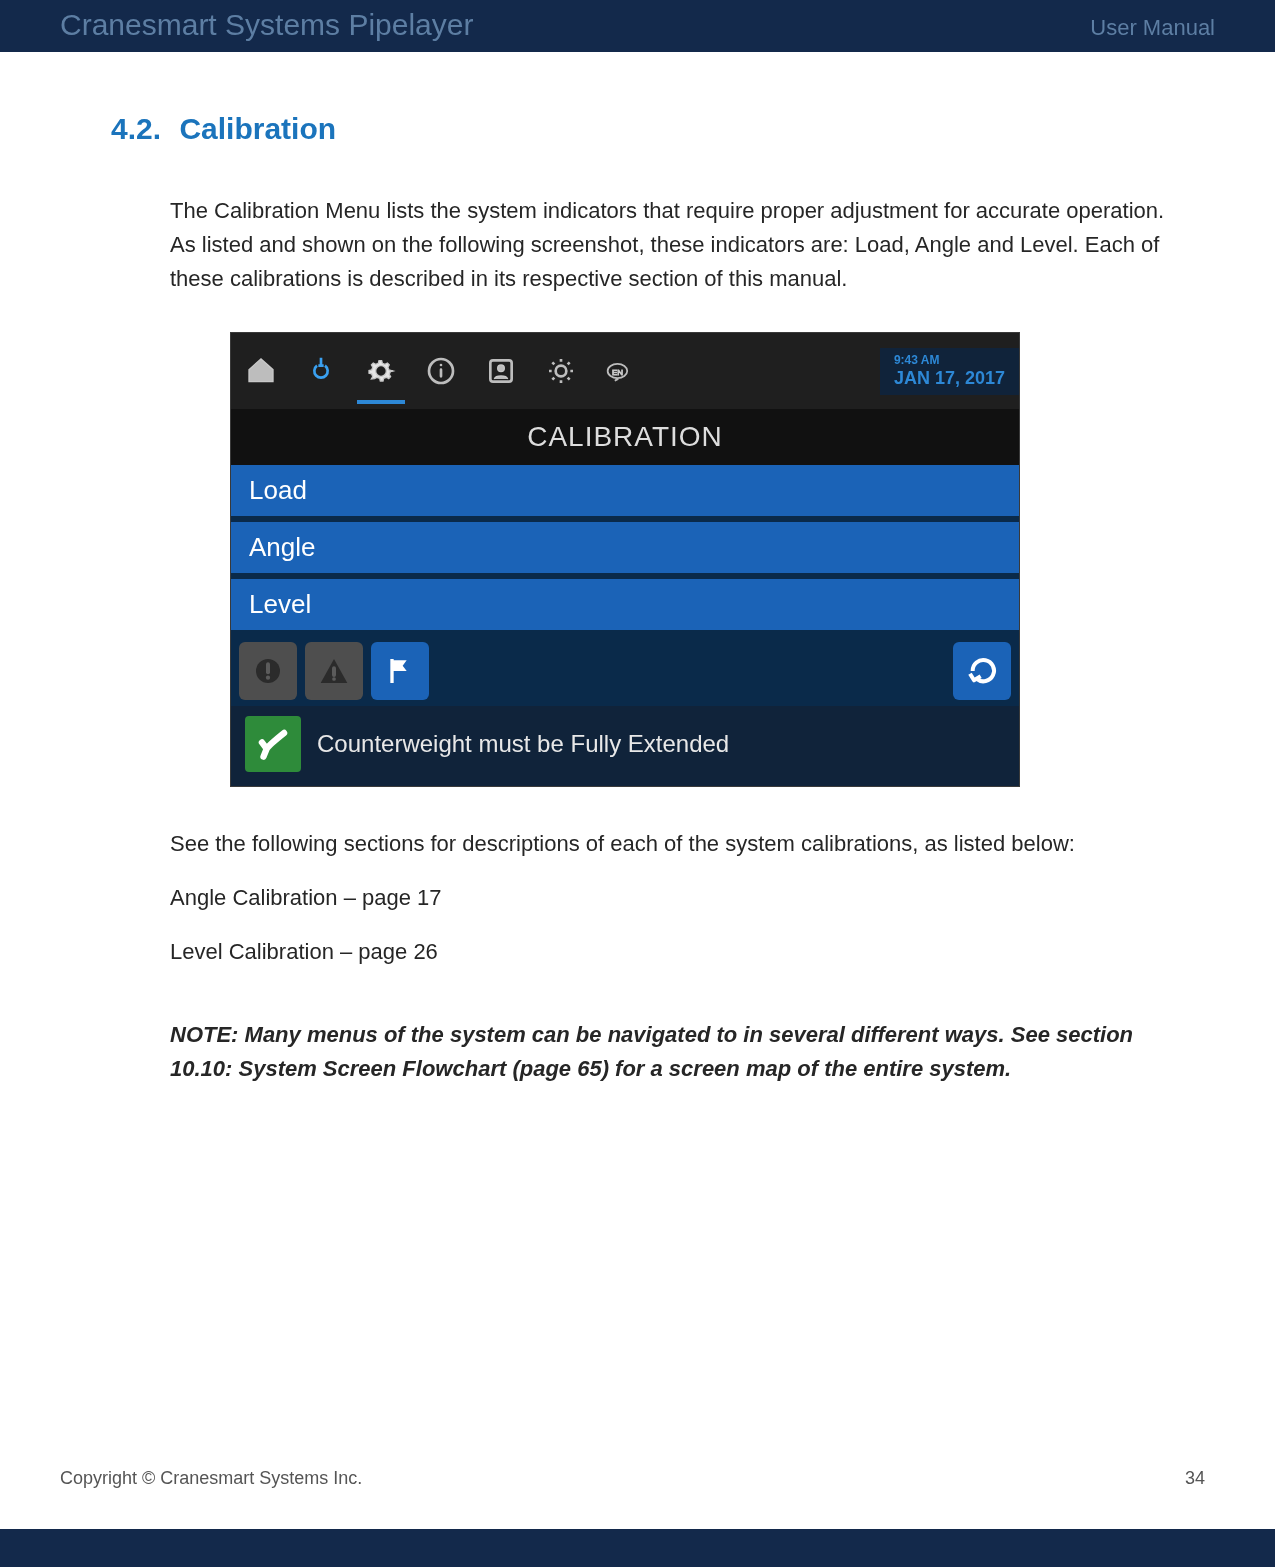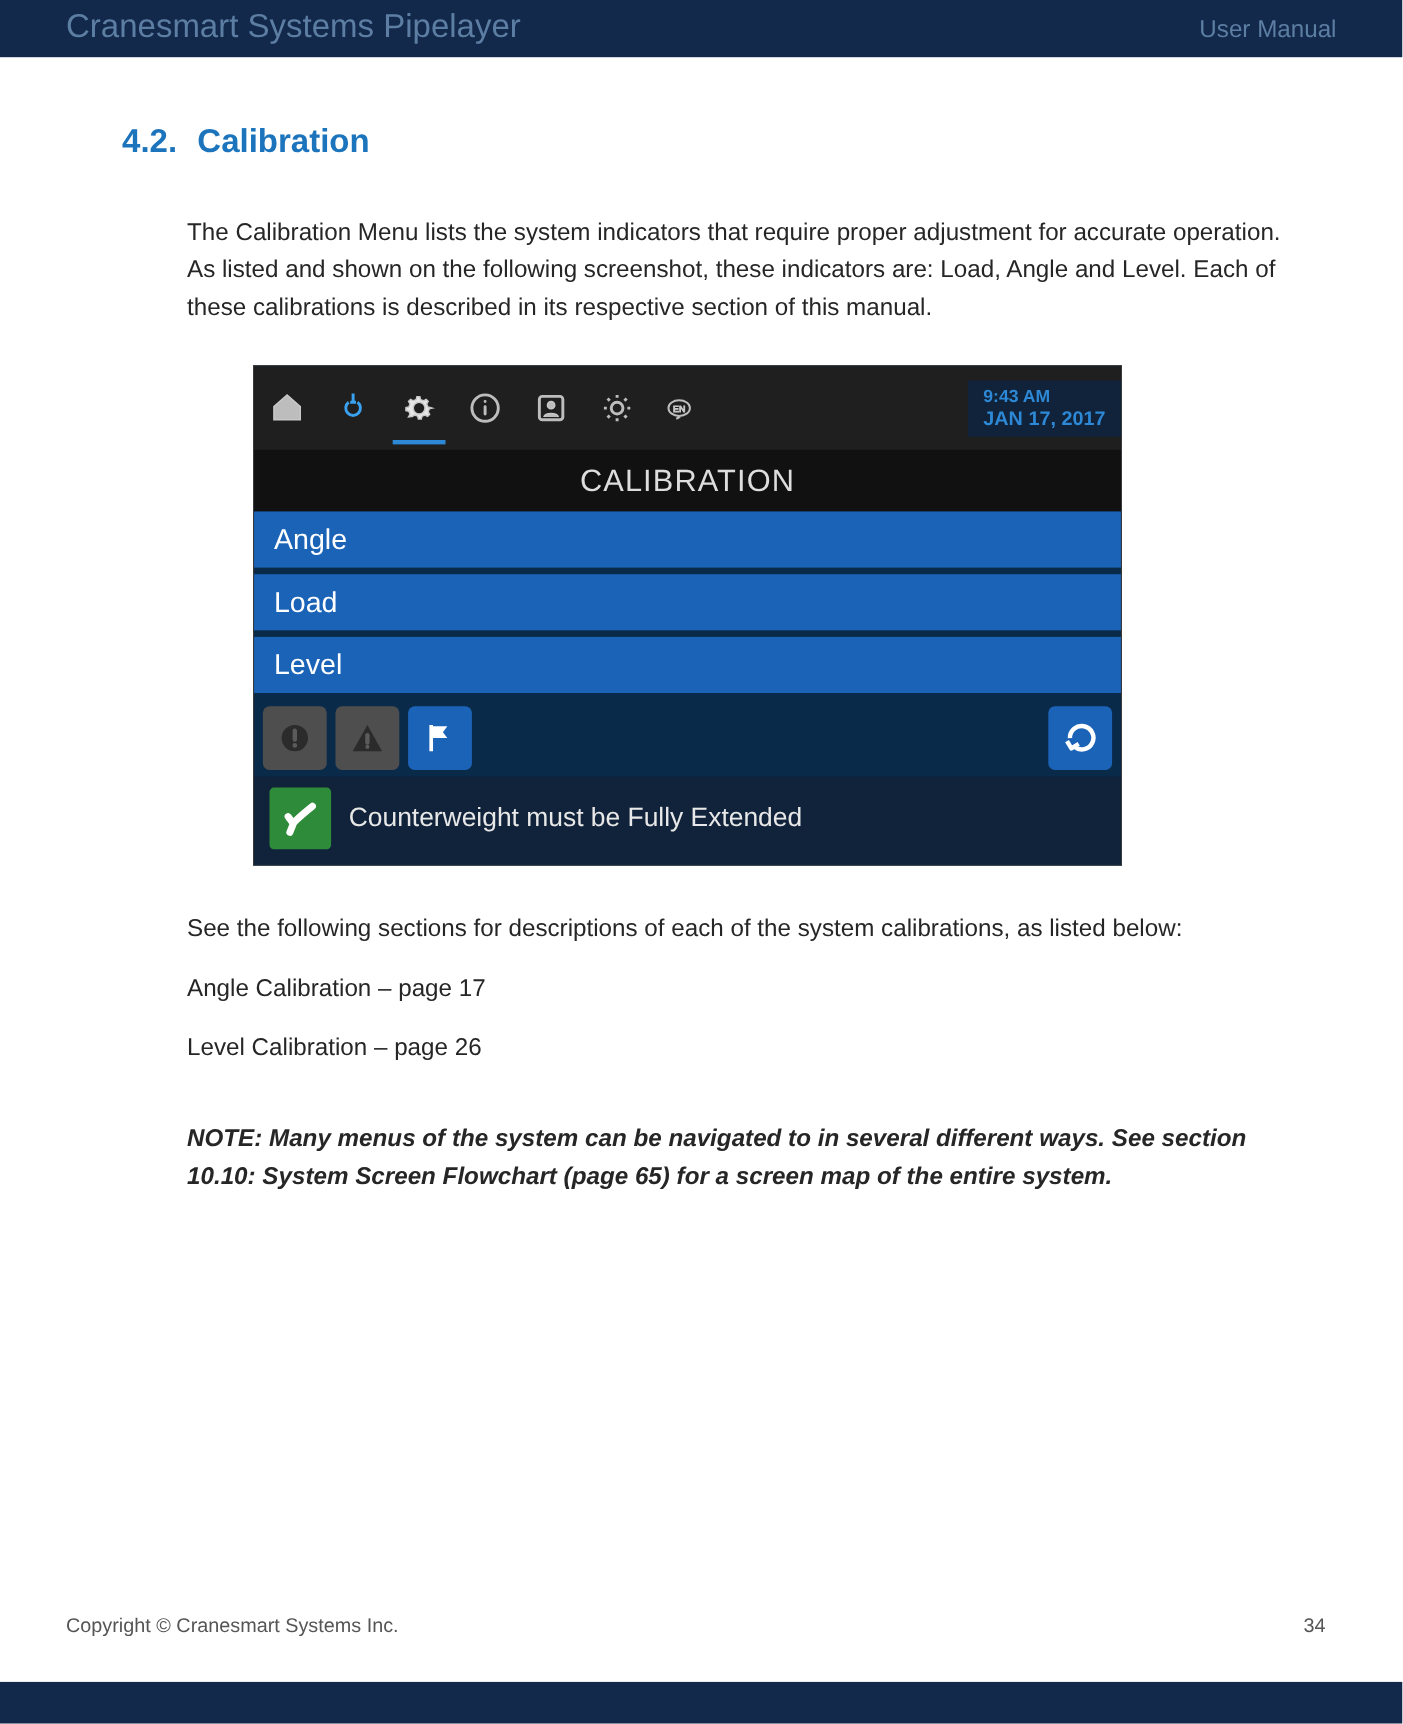--- a/index.html
+++ b/index.html
@@ -77,21 +77,21 @@
   }
   .dev-clock {
     margin-left: auto;
     background: #10233a;
     padding: 6px 14px;
     color: #2d88d6;
     font-weight: 700;
     text-align: left;
     line-height: 1.15;
   }
-  .dev-clock .t { font-size: 16px; }
+  .dev-clock .t { font-size: 12px; }
   .dev-clock .d { font-size: 18px; }
   .dev-title {
     background: #111;
     color: #ddd;
     text-align: center;
     font-size: 28px;
     letter-spacing: 1px;
     padding: 12px 0;
   }
   .dev-list { padding: 0; }
@@ -206,22 +206,22 @@
       </div>
       <div class="dev-clock">
         <div class="t">9:43 AM</div>
         <div class="d">JAN 17, 2017</div>
       </div>
     </div>
 
     <div class="dev-title">CALIBRATION</div>
 
     <div class="dev-list">
+      <div class="dev-item">Load</div>
       <div class="dev-item">Angle</div>
-      <div class="dev-item">Load</div>
       <div class="dev-item">Level</div>
     </div>
 
     <div class="dev-mid">
       <div class="mid-btn grey">
         <svg viewBox="0 0 24 24">
             <circle cx="12" cy="12" r="9" fill="#2b2b2b"></circle>
             <path d="M12 7v6" stroke="#5b5b5b" stroke-width="3" stroke-linecap="round"></path>
             <circle cx="12" cy="17" r="1.6" fill="#5b5b5b"></circle>
           </svg>

